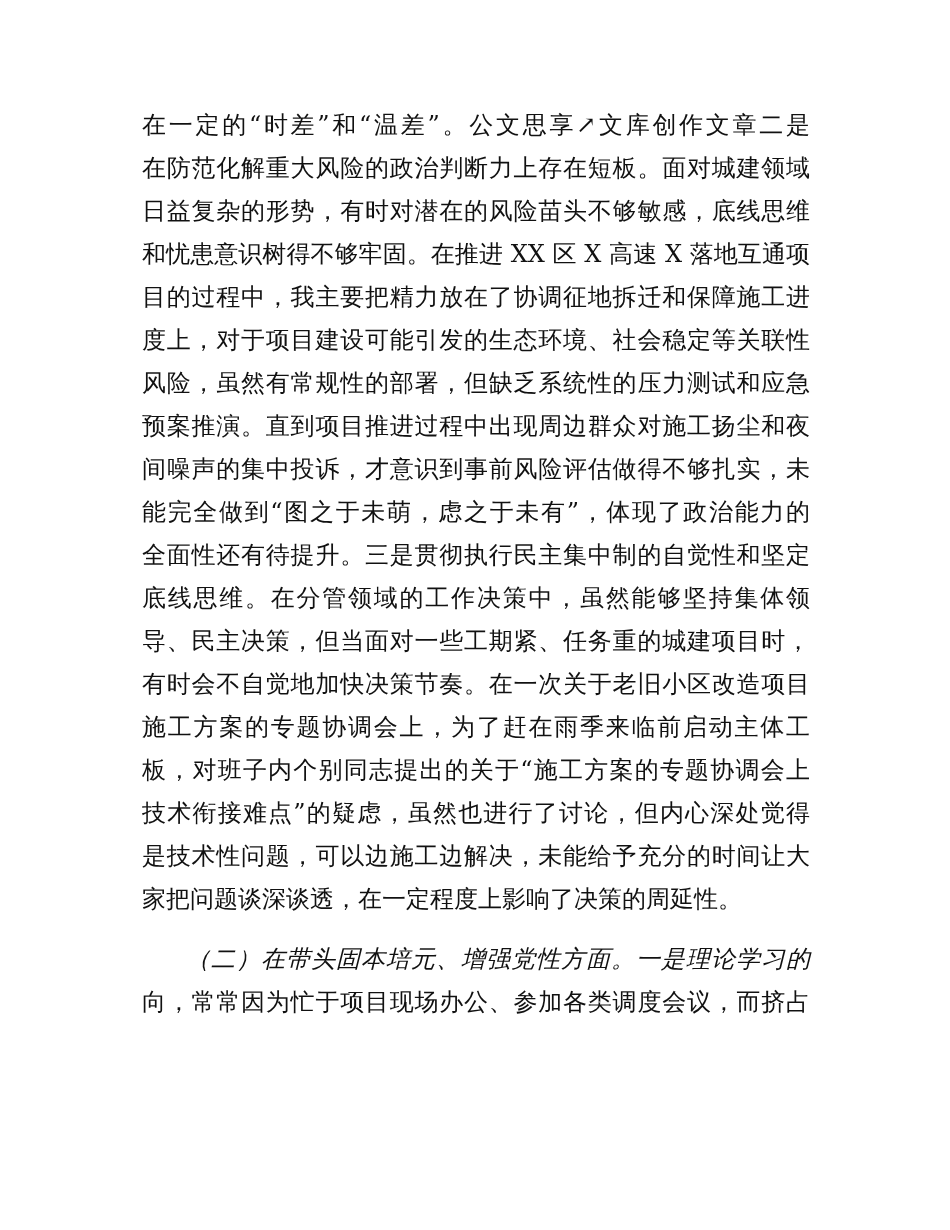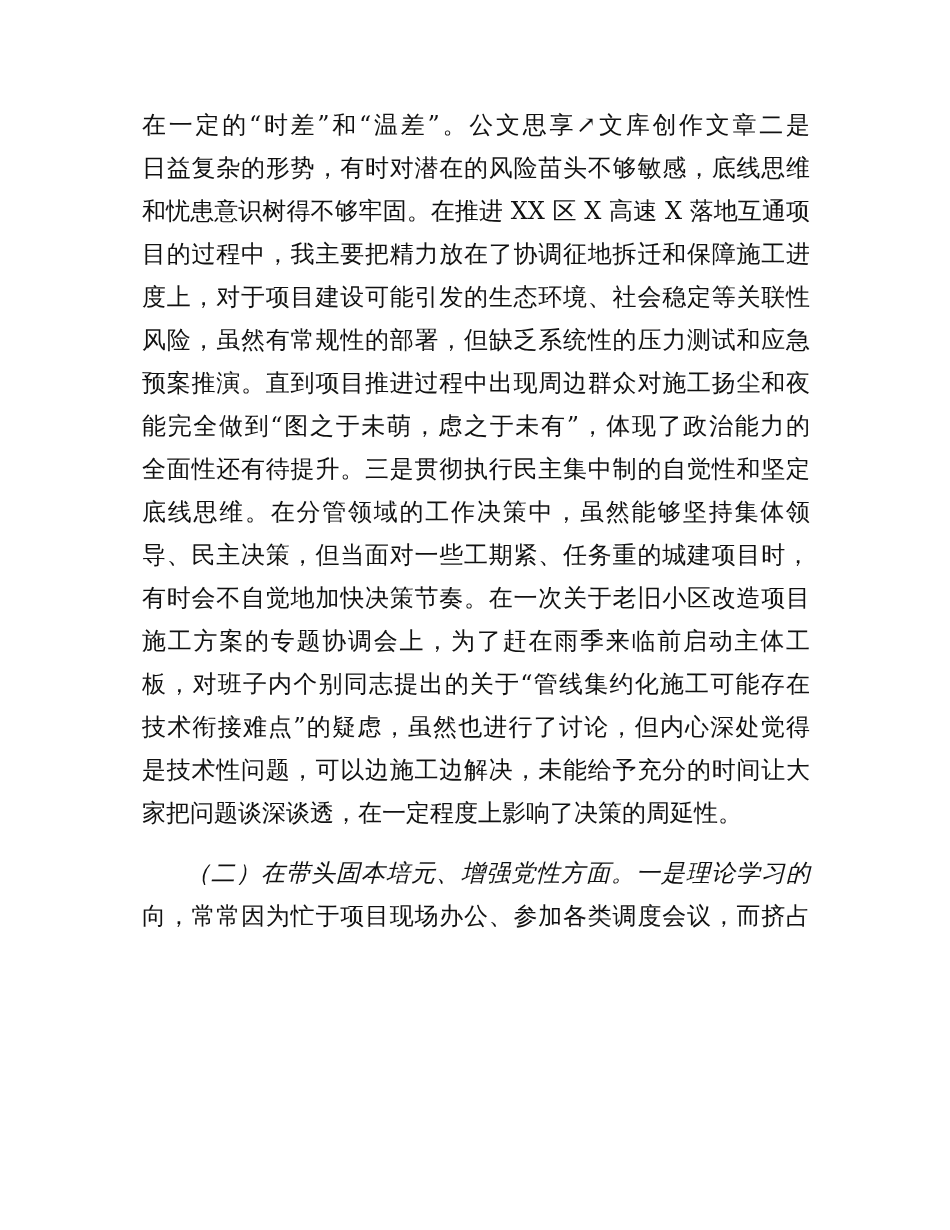--- a/index.html
+++ b/index.html
@@ -50,33 +50,35 @@
     }
   </style>
 </head>
 <body>
 
 <div class="page">
   <div class="content">
 
     <div class="paragraph">
       <div class="line">在一定的“时差”和“温差”。公文思享↗文库创作文章二是</div>
+      <div class="line">在防范化解重大风险的政治判断力上存在短板。面对城建领域</div>
       <div class="line">日益复杂的形势，有时对潜在的风险苗头不够敏感，底线思维</div>
       <div class="line">和忧患意识树得不够牢固。在推进 XX 区 X 高速 X 落地互通项</div>
       <div class="line">目的过程中，我主要把精力放在了协调征地拆迁和保障施工进</div>
       <div class="line">度上，对于项目建设可能引发的生态环境、社会稳定等关联性</div>
       <div class="line">风险，虽然有常规性的部署，但缺乏系统性的压力测试和应急</div>
       <div class="line">预案推演。直到项目推进过程中出现周边群众对施工扬尘和夜</div>
+      <div class="line">间噪声的集中投诉，才意识到事前风险评估做得不够扎实，未</div>
       <div class="line">能完全做到“图之于未萌，虑之于未有”，体现了政治能力的</div>
       <div class="line">全面性还有待提升。三是贯彻执行民主集中制的自觉性和坚定</div>
       <div class="line">底线思维。在分管领域的工作决策中，虽然能够坚持集体领</div>
       <div class="line">导、民主决策，但当面对一些工期紧、任务重的城建项目时，</div>
       <div class="line">有时会不自觉地加快决策节奏。在一次关于老旧小区改造项目</div>
       <div class="line">施工方案的专题协调会上，为了赶在雨季来临前启动主体工</div>
-      <div class="line">板，对班子内个别同志提出的关于“管线集约化施工可能存在</div>
+      <div class="line">板，对班子内个别同志提出的关于“施工方案的专题协调会上</div>
       <div class="line">技术衔接难点”的疑虑，虽然也进行了讨论，但内心深处觉得</div>
       <div class="line">是技术性问题，可以边施工边解决，未能给予充分的时间让大</div>
       <div class="line last">家把问题谈深谈透，在一定程度上影响了决策的周延性。</div>
     </div>
 
     <div class="para-gap"></div>
 
     <div class="paragraph">
       <div class="line indent">（二）在带头固本培元、增强党性方面。一是理论学习的</div>
       <div class="line">向，常常因为忙于项目现场办公、参加各类调度会议，而挤占</div>

